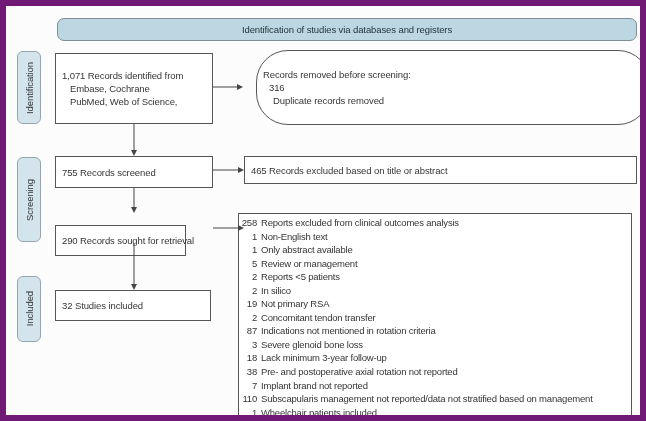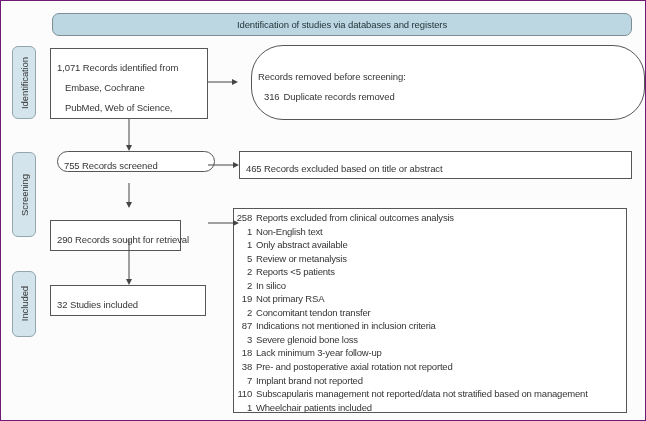--- a/index.html
+++ b/index.html
@@ -2,21 +2,21 @@
 <html style="--banner-fill: #bcd7e2; --banner-border: #7f8e96; --label-fill: #d3e4ec; --label-border: #93a6b0; --box-border: #565656; --arrow-color: #454545; --text-color: #353535;"><head>
 <meta charset="utf-8">
 <style>
   html, body { margin: 0; padding: 0; background: #ffffff; }
   * { box-sizing: border-box; }
   .page {
     position: relative;
     width: 646px;
     height: 421px;
     background: #fcfcfc;
-    border: 1px solid #701a75;
+    border: 6px solid #701a75;
     font-family: "Liberation Sans", "DejaVu Sans", sans-serif;
     color: var(--text-color, #353535);
     font-size: 9.5px;
     letter-spacing: -0.1px;
     overflow: hidden;
   }
 
   .banner {
     position: absolute;
     left: 51px; top: 12px;
@@ -49,36 +49,36 @@
     background: #ffffff;
     border: 1px solid var(--box-border, #565656);
     display: flex;
     flex-direction: column;
     justify-content: center;
     padding-left: 6px;
     padding-right: 4px;
     line-height: 13px;
   }
   .box-identified { left: 49px;  top: 47px;  width: 158px; height: 71px; }
-  .box-screened   { left: 56px;  top: 150px; width: 158px; height: 21px; border-radius: 15px; }
+  .box-screened   { left: 49px;  top: 150px; width: 158px; height: 32px; }
   .box-sought     { left: 49px;  top: 219px; width: 131px; height: 31px; }
   .box-included   { left: 49px;  top: 284px; width: 156px; height: 31px; }
   .rbox-removed   { left: 250px; top: 44px;  width: 394px; height: 75px; border-radius: 32px; }
   .rbox-title-abs { left: 238px; top: 150px; width: 393px; height: 28px; }
   .rbox-reports   {
     left: 232px; top: 207px; width: 394px; height: 205px;
     justify-content: flex-start;
     padding: 2px 2px 0 2px;
     line-height: 13.55px;
     letter-spacing: -0.2px;
   }
 
-  .line { white-space: nowrap; margin-top: 7px; }
+  .line { white-space: nowrap; }
   .indent  { padding-left: 8px; }
-  .indent2 { padding-left: 6px; }
+  .indent2 { padding-left: 6px; flex-direction: column; }
 
   .rrow { display: flex; white-space: nowrap; }
   .rrow .num { flex: 0 0 16px; text-align: right; }
   .rrow .txt { padding-left: 4px; }
 
   .arrows { position: absolute; left: 0; top: 0; width: 646px; height: 421px; pointer-events: none; }
   .arrows line { stroke: var(--arrow-color, #454545); stroke-width: 1; }
   .arrows .ah { fill: var(--arrow-color, #454545); }
 </style>
 </head>
@@ -134,41 +134,41 @@
     <div class="rrow">
       <span class="num">1</span>
       <span class="txt">Non-English text</span>
     </div>
     <div class="rrow">
       <span class="num">1</span>
       <span class="txt">Only abstract available</span>
     </div>
     <div class="rrow">
       <span class="num">5</span>
-      <span class="txt">Review or metanalysis</span>
+      <span class="txt">Review or management</span>
     </div>
     <div class="rrow">
       <span class="num">2</span>
       <span class="txt">Reports &lt;5 patients</span>
     </div>
     <div class="rrow">
       <span class="num">2</span>
       <span class="txt">In silico</span>
     </div>
     <div class="rrow">
       <span class="num">19</span>
       <span class="txt">Not primary RSA</span>
     </div>
     <div class="rrow">
       <span class="num">2</span>
       <span class="txt">Concomitant tendon transfer</span>
     </div>
     <div class="rrow">
       <span class="num">87</span>
-      <span class="txt">Indications not mentioned in inclusion criteria</span>
+      <span class="txt">Indications not mentioned in rotation criteria</span>
     </div>
     <div class="rrow">
       <span class="num">3</span>
       <span class="txt">Severe glenoid bone loss</span>
     </div>
     <div class="rrow">
       <span class="num">18</span>
       <span class="txt">Lack minimum 3-year follow-up</span>
     </div>
     <div class="rrow">

